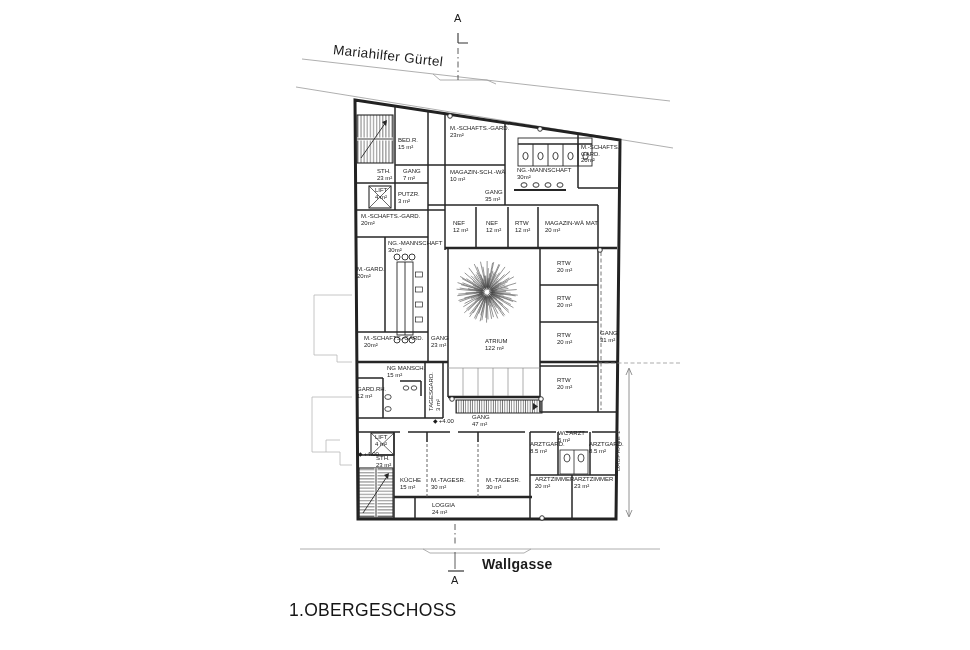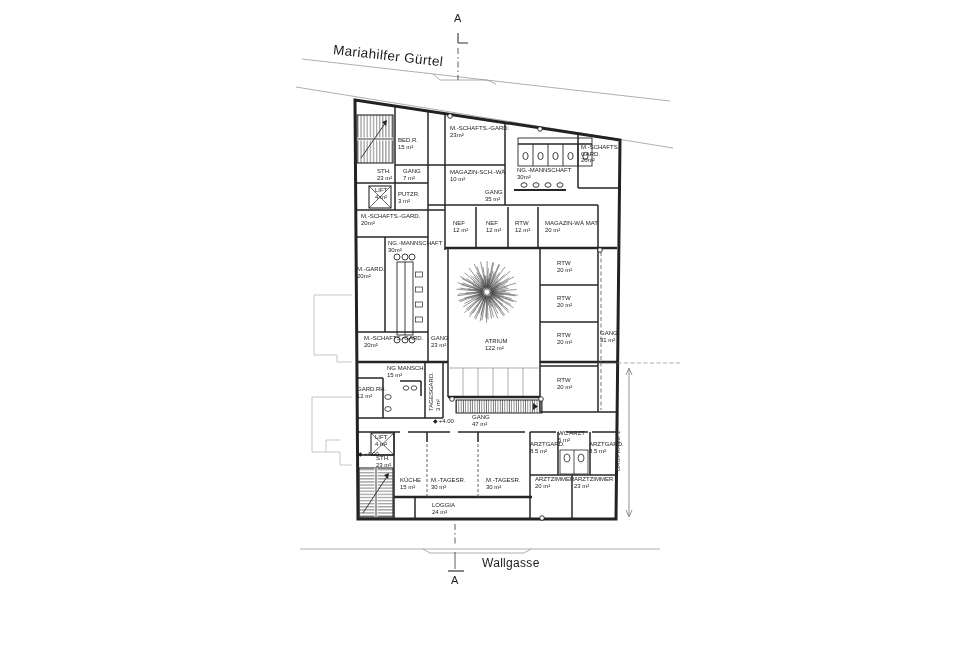--- a/index.html
+++ b/index.html
@@ -5,21 +5,21 @@
   html,body{margin:0;padding:0;background:#fff;}
   #stage{position:relative;width:970px;height:650px;background:#fff;overflow:hidden;
          font-family:"Liberation Sans","DejaVu Sans",sans-serif;color:#1b1b1b;}
   #plan-svg{position:absolute;left:0;top:0;}
   .rl{position:absolute;font-size:6px;line-height:1.12;white-space:nowrap;color:#1b1b1b;}
   .rl.rot{transform:rotate(-90deg);transform-origin:0 0;}
   .lvl{position:absolute;font-size:6px;white-space:nowrap;color:#1b1b1b;}
   .lvl .dia{font-size:6px;margin-right:1px;}
   #street-top{position:absolute;left:334px;top:42px;font-size:13.5px;
               transform:rotate(6.5deg);transform-origin:0 0;letter-spacing:.4px;}
-  #street-bottom{position:absolute;left:482px;top:556px;font-size:12px;letter-spacing:.3px;}
+  #street-bottom{position:absolute;left:482px;top:556px;font-size:14px;letter-spacing:.3px;font-weight:bold;}
   #section-a-top{position:absolute;left:454px;top:12px;font-size:11px;}
   #section-a-bottom{position:absolute;left:451px;top:574px;font-size:11px;}
   #bauphase{position:absolute;left:615px;top:471px;font-size:6px;letter-spacing:.3px;
             transform:rotate(-90deg);transform-origin:0 0;color:#333;}
   #plan-title{position:absolute;left:289px;top:600px;font-size:17.5px;letter-spacing:.3px;color:#151515;}
 </style>
 </head>
 <body>
 
 <div id="stage">
@@ -482,15 +482,16 @@
         <div>ARZTZIMMER</div>
         <div>23 m²</div>
       </div>
     </div>
 
   <div id="street-top">Mariahilfer Gürtel</div>
   <div id="street-bottom">Wallgasse</div>
   <div id="section-a-top">A</div>
   <div id="section-a-bottom">A</div>
   <div id="bauphase">BAUPHASE 1</div>
+  <div id="plan-title">1.OBERGESCHOSS</div>
 <div class="lvl" style="left: 433px; top: 417px;"><span class="dia">◆</span><span>+4.00</span></div>
     <div class="lvl" style="left: 358px; top: 450px;"><span class="dia">◆</span><span>+4.00</span></div>
   </div>
 
 </body></html>

